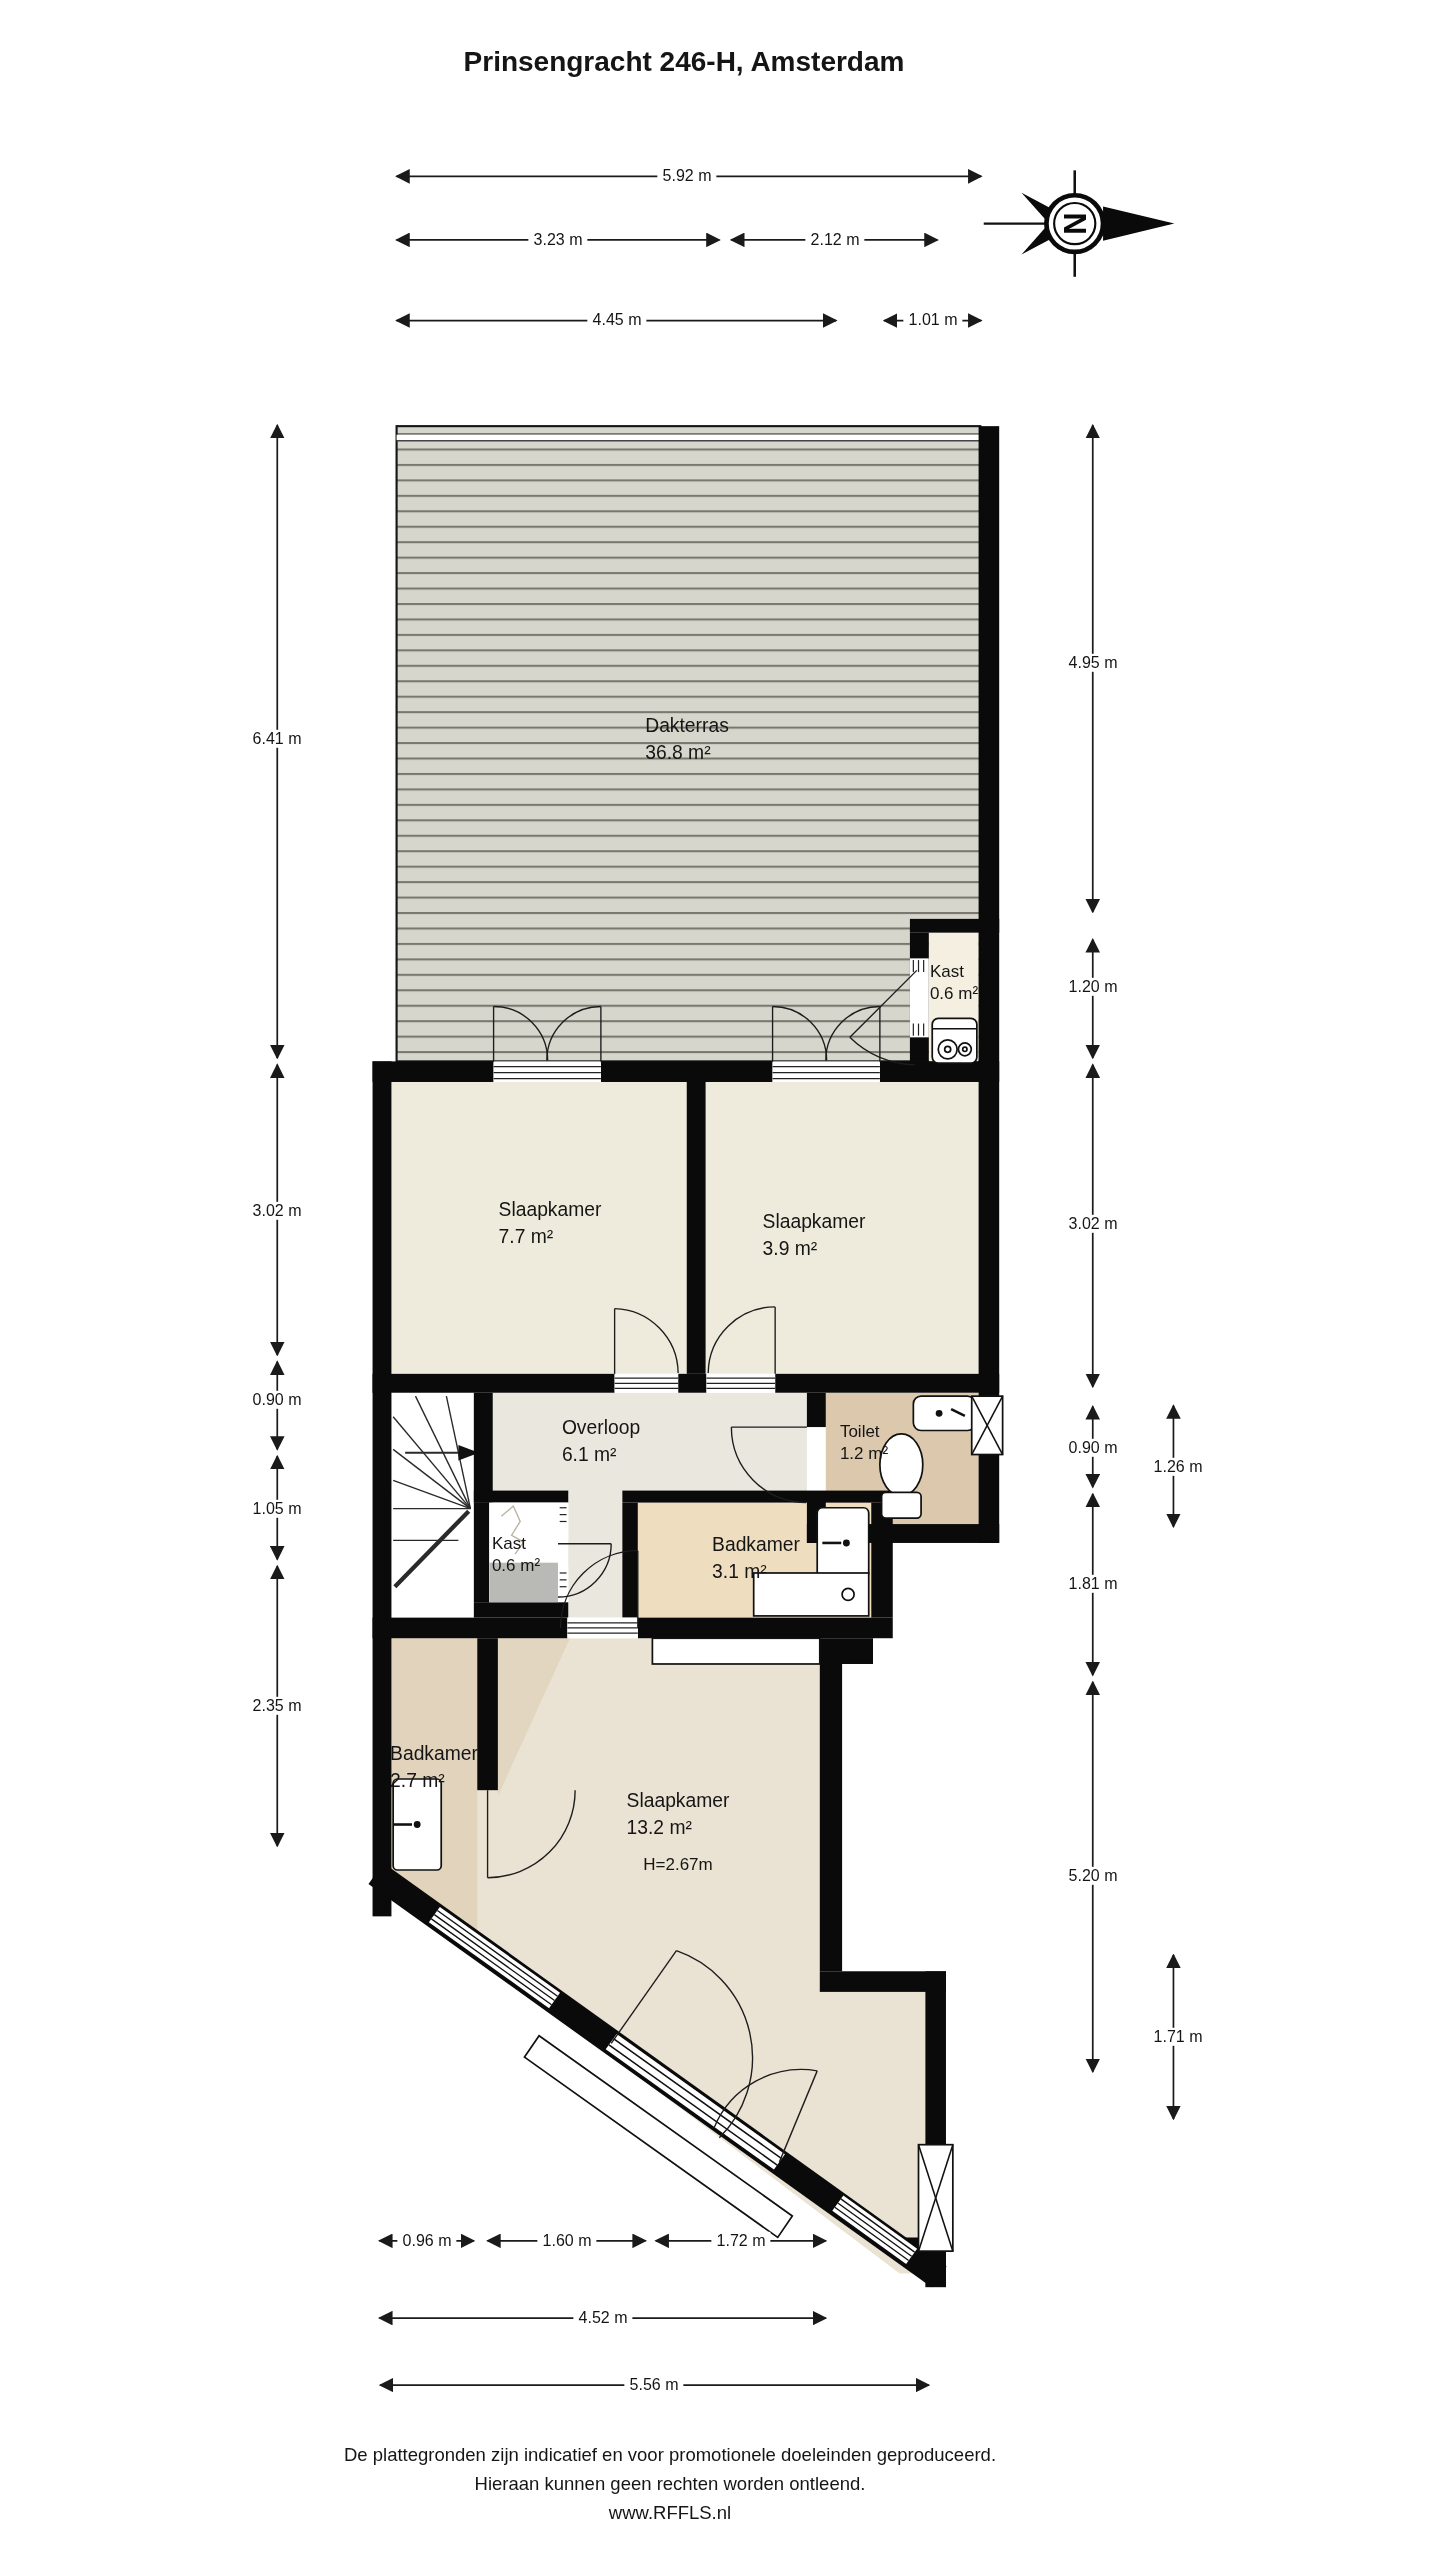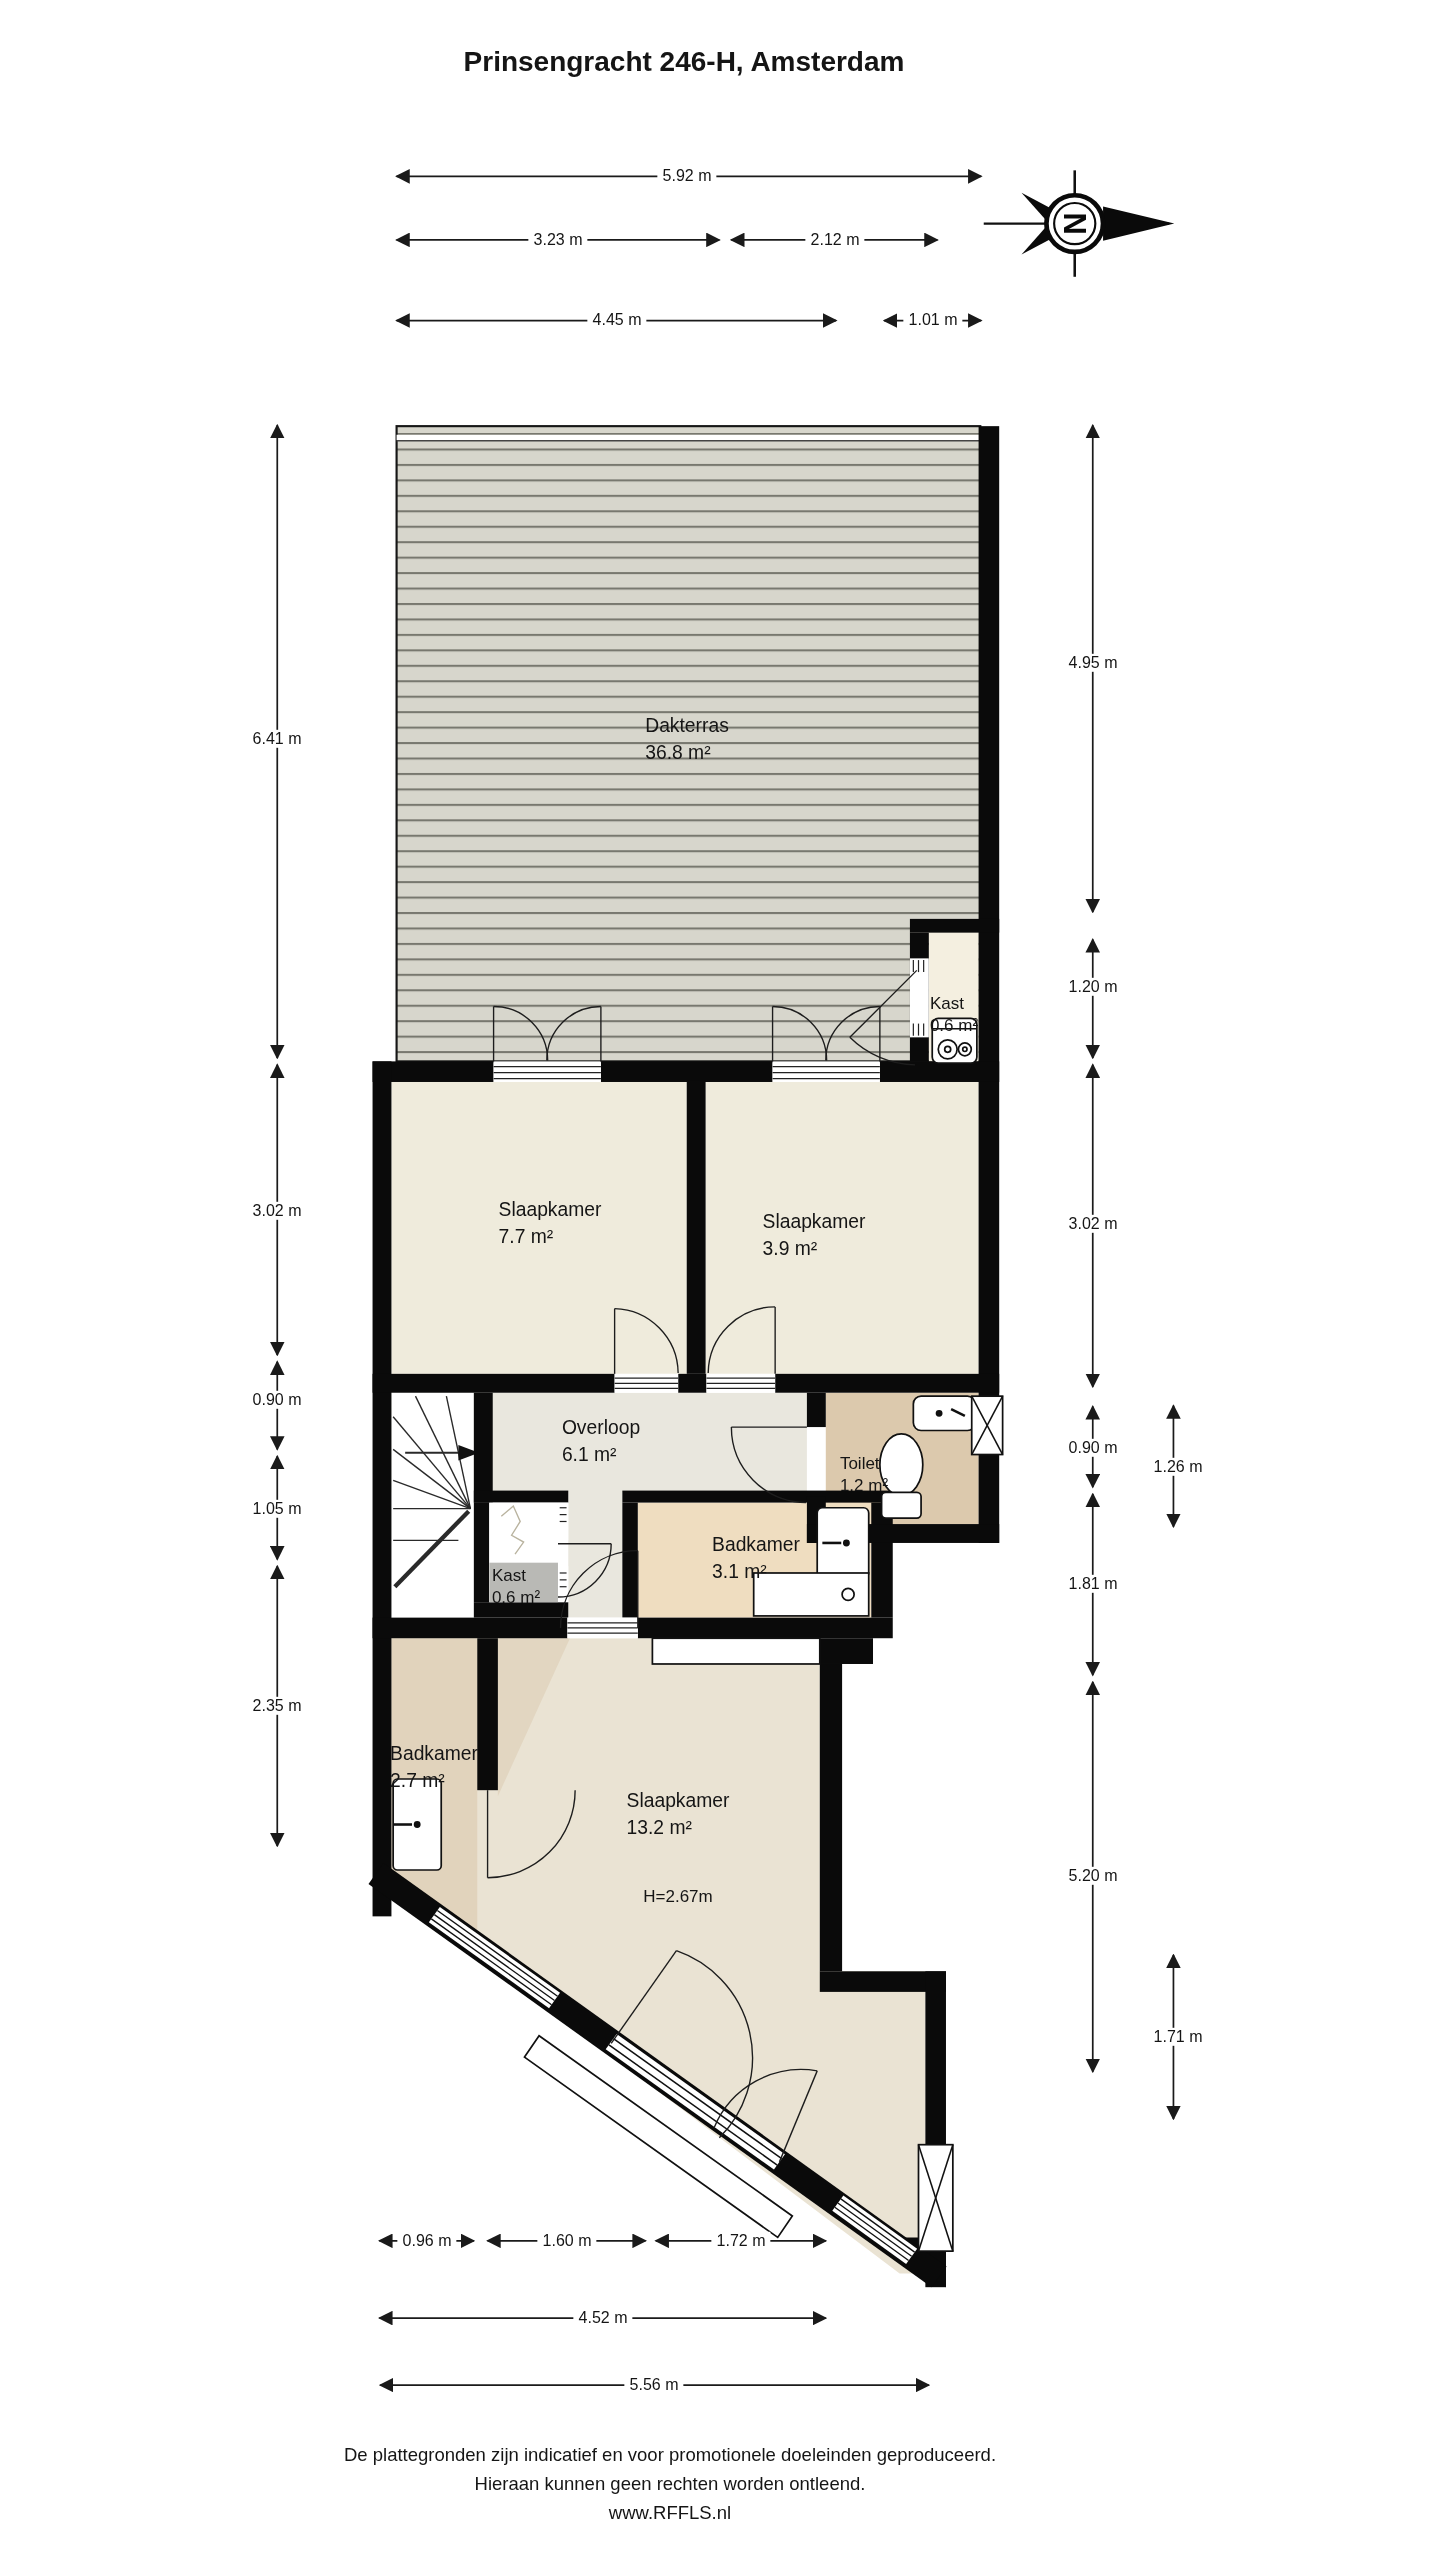--- a/index.html
+++ b/index.html
@@ -3,21 +3,21 @@
 <meta charset="utf-8">
 <style>
   html,body{margin:0;padding:0;background:#fff;}
   #canvas{position:relative;width:1449px;height:2576px;background:#fff;
           font-family:"Liberation Sans",sans-serif;color:#111;overflow:hidden;}
   svg{position:absolute;left:0;top:0;}
   .lbl{position:absolute;transform:translate(-50%,-50%);
        font-size:19px;line-height:1.42;color:#151515;white-space:nowrap;}
   .dim{font-size:16px;background:#fff;padding:0 5.2px;line-height:1.15;}
   .room{font-size:19.3px;}
-  .small{font-size:17px;line-height:1.3;margin-top:32px;}
+  .small{font-size:17px;line-height:1.3;}
   .title{font-weight:bold;font-size:28px;line-height:1.3;}
   .footer{font-size:18.5px;}
 </style>
 </head>
 <body>
 
 <div id="canvas">
 
 <svg width="1449" height="2576" viewBox="0 0 1688 3000">
   <defs>

